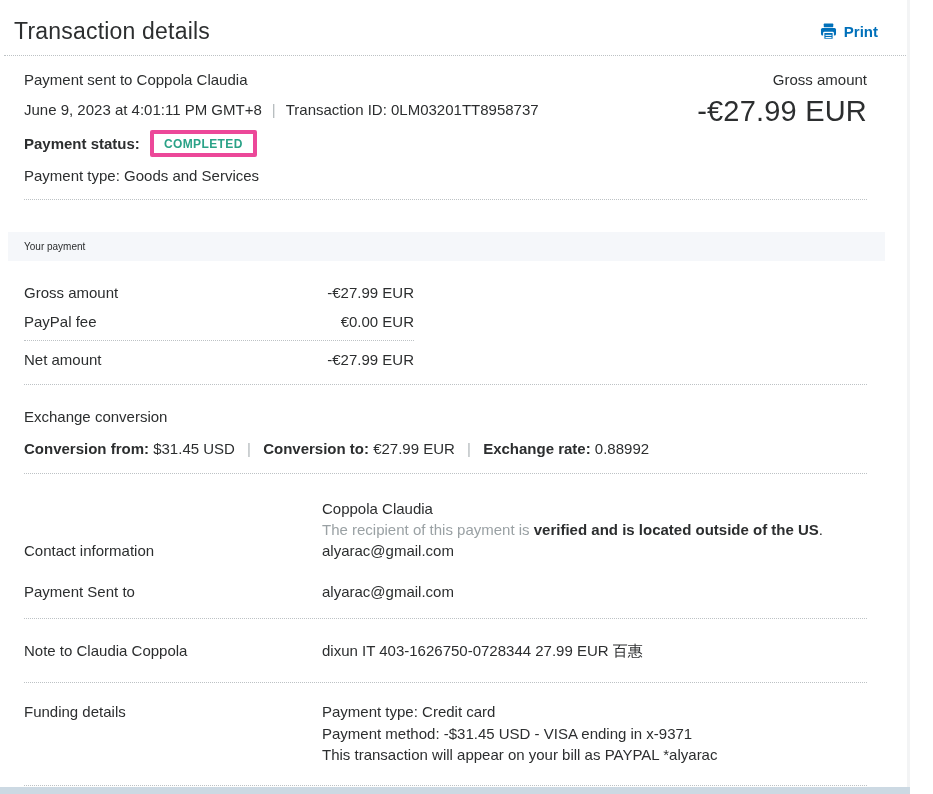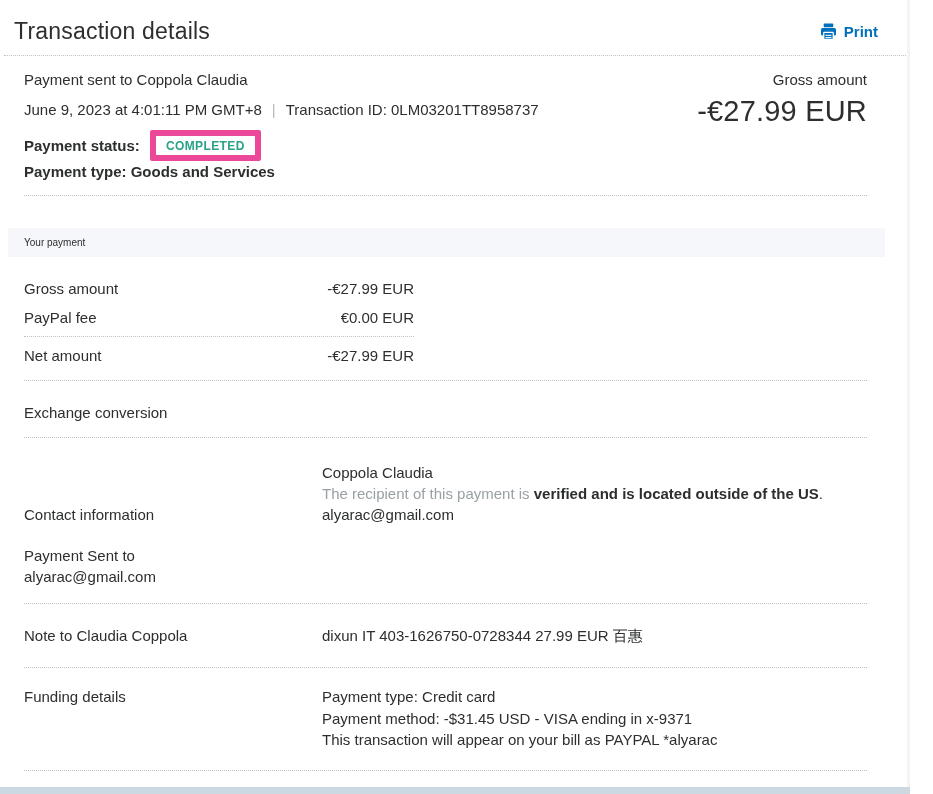--- a/index.html
+++ b/index.html
@@ -30,24 +30,24 @@
   .hr { border:none; border-top:1px dotted #bdc2c5; height:0; }
   .hr-top { margin:0 4px; }
   .hr-full { margin-left:24px; margin-right:43px; }
   .hr-short { margin:4px 0; }
   
   .summary { display:flex; justify-content:space-between; padding:15px 43px 0 24px; }
   .s-row1 { line-height:17px; }
   .s-row2 { margin-top:13px; line-height:17px; display:flex; align-items:center; }
   .s-sep { color:#b2b8bb; margin:0 10px; }
   .s-row3 { margin-top:12px; display:flex; align-items:center; font-weight:600; }
-  .s-row4 { margin-top:2px; line-height:18px; font-weight:700; }
+  .s-row4 { margin-top:10px; line-height:18px; font-weight:400; }
   .badge {
     display:inline-block; margin-left:10px;
-    border:6px solid #ec4899; color:#2aa287;
+    border:4px solid #ec4899; color:#2aa287;
     font-size:12px; font-weight:600; letter-spacing:0.4px;
     padding:3px 10px 2px; border-radius:2px; line-height:14px;text-align:center;
   }
   .summary-right { text-align:right; min-width:230px; }
   .gross-label { font-size:15px; line-height:17px; }
   .gross-value { font-size:29px; font-weight:400; margin-top:6px; line-height:34px; letter-spacing:0.2px; }
   .mt14 { margin-top:14px; }
   
   .section-bar {
     margin:32px 25px 0 8px;
@@ -65,21 +65,21 @@
   .conv-line b { font-weight:700; }
   .conv-sep { color:#b2b8bb; margin:0 8px; }
   .mt16 { margin-top:16px; }
   
   .detail-row { display:flex; margin:0 43px 0 24px; }
   .detail-label { width:298px; flex-shrink:0; line-height:21px; }
   .detail-value { flex:1; line-height:21px; }
   .muted { color:#9aa1a4; }
   .strong { font-weight:700; color:#2c2e2f; }
   .mt24 { margin-top:24px;align-items:flex-end; }
-  .mt20 { margin-top:20px;flex-direction:column; }
+  .mt20 { margin-top:20px; }
   .mt21 { margin-top:21px; }
   .mt19 { margin-top:19px; }
   .mt18 { margin-top:18px; }
   .funding-line { line-height:21.5px; }
   .scroll-strip {
     position:absolute; top:0; left:907px; width:19px; height:100%;
     background:#f3f4f5;
   }
   .bottom-bar {
     position:absolute; left:0; bottom:0; width:100%; height:7px;
@@ -144,20 +144,30 @@
     <hr class="hr hr-short">
     <div class="amt-row">
       <span>Net amount</span>
       <span>-€27.99 EUR</span>
     </div>
   </div>
   <hr class="hr hr-full mt10">
 
   <div class="currency">
     <div class="currency-title">Exchange conversion</div>
+    <div class="conv-line">
+      <b>Conversion from:</b>
+      <span>$31.45 USD</span>
+      <span class="conv-sep">|</span>
+      <b>Conversion to:</b>
+      <span>€27.99 EUR</span>
+      <span class="conv-sep">|</span>
+      <b>Exchange rate:</b>
+      <span>0.88992</span>
+    </div>
   </div>
   <hr class="hr hr-full mt16">
 
   <div class="detail-row mt24">
     <div class="detail-label">Contact information</div>
     <div class="detail-value">
       <div>Coppola Claudia</div>
       <div>
         <span class="muted">The recipient of this payment is </span><span class="strong">verified and is located outside of the US</span><span>.</span>
       </div>

